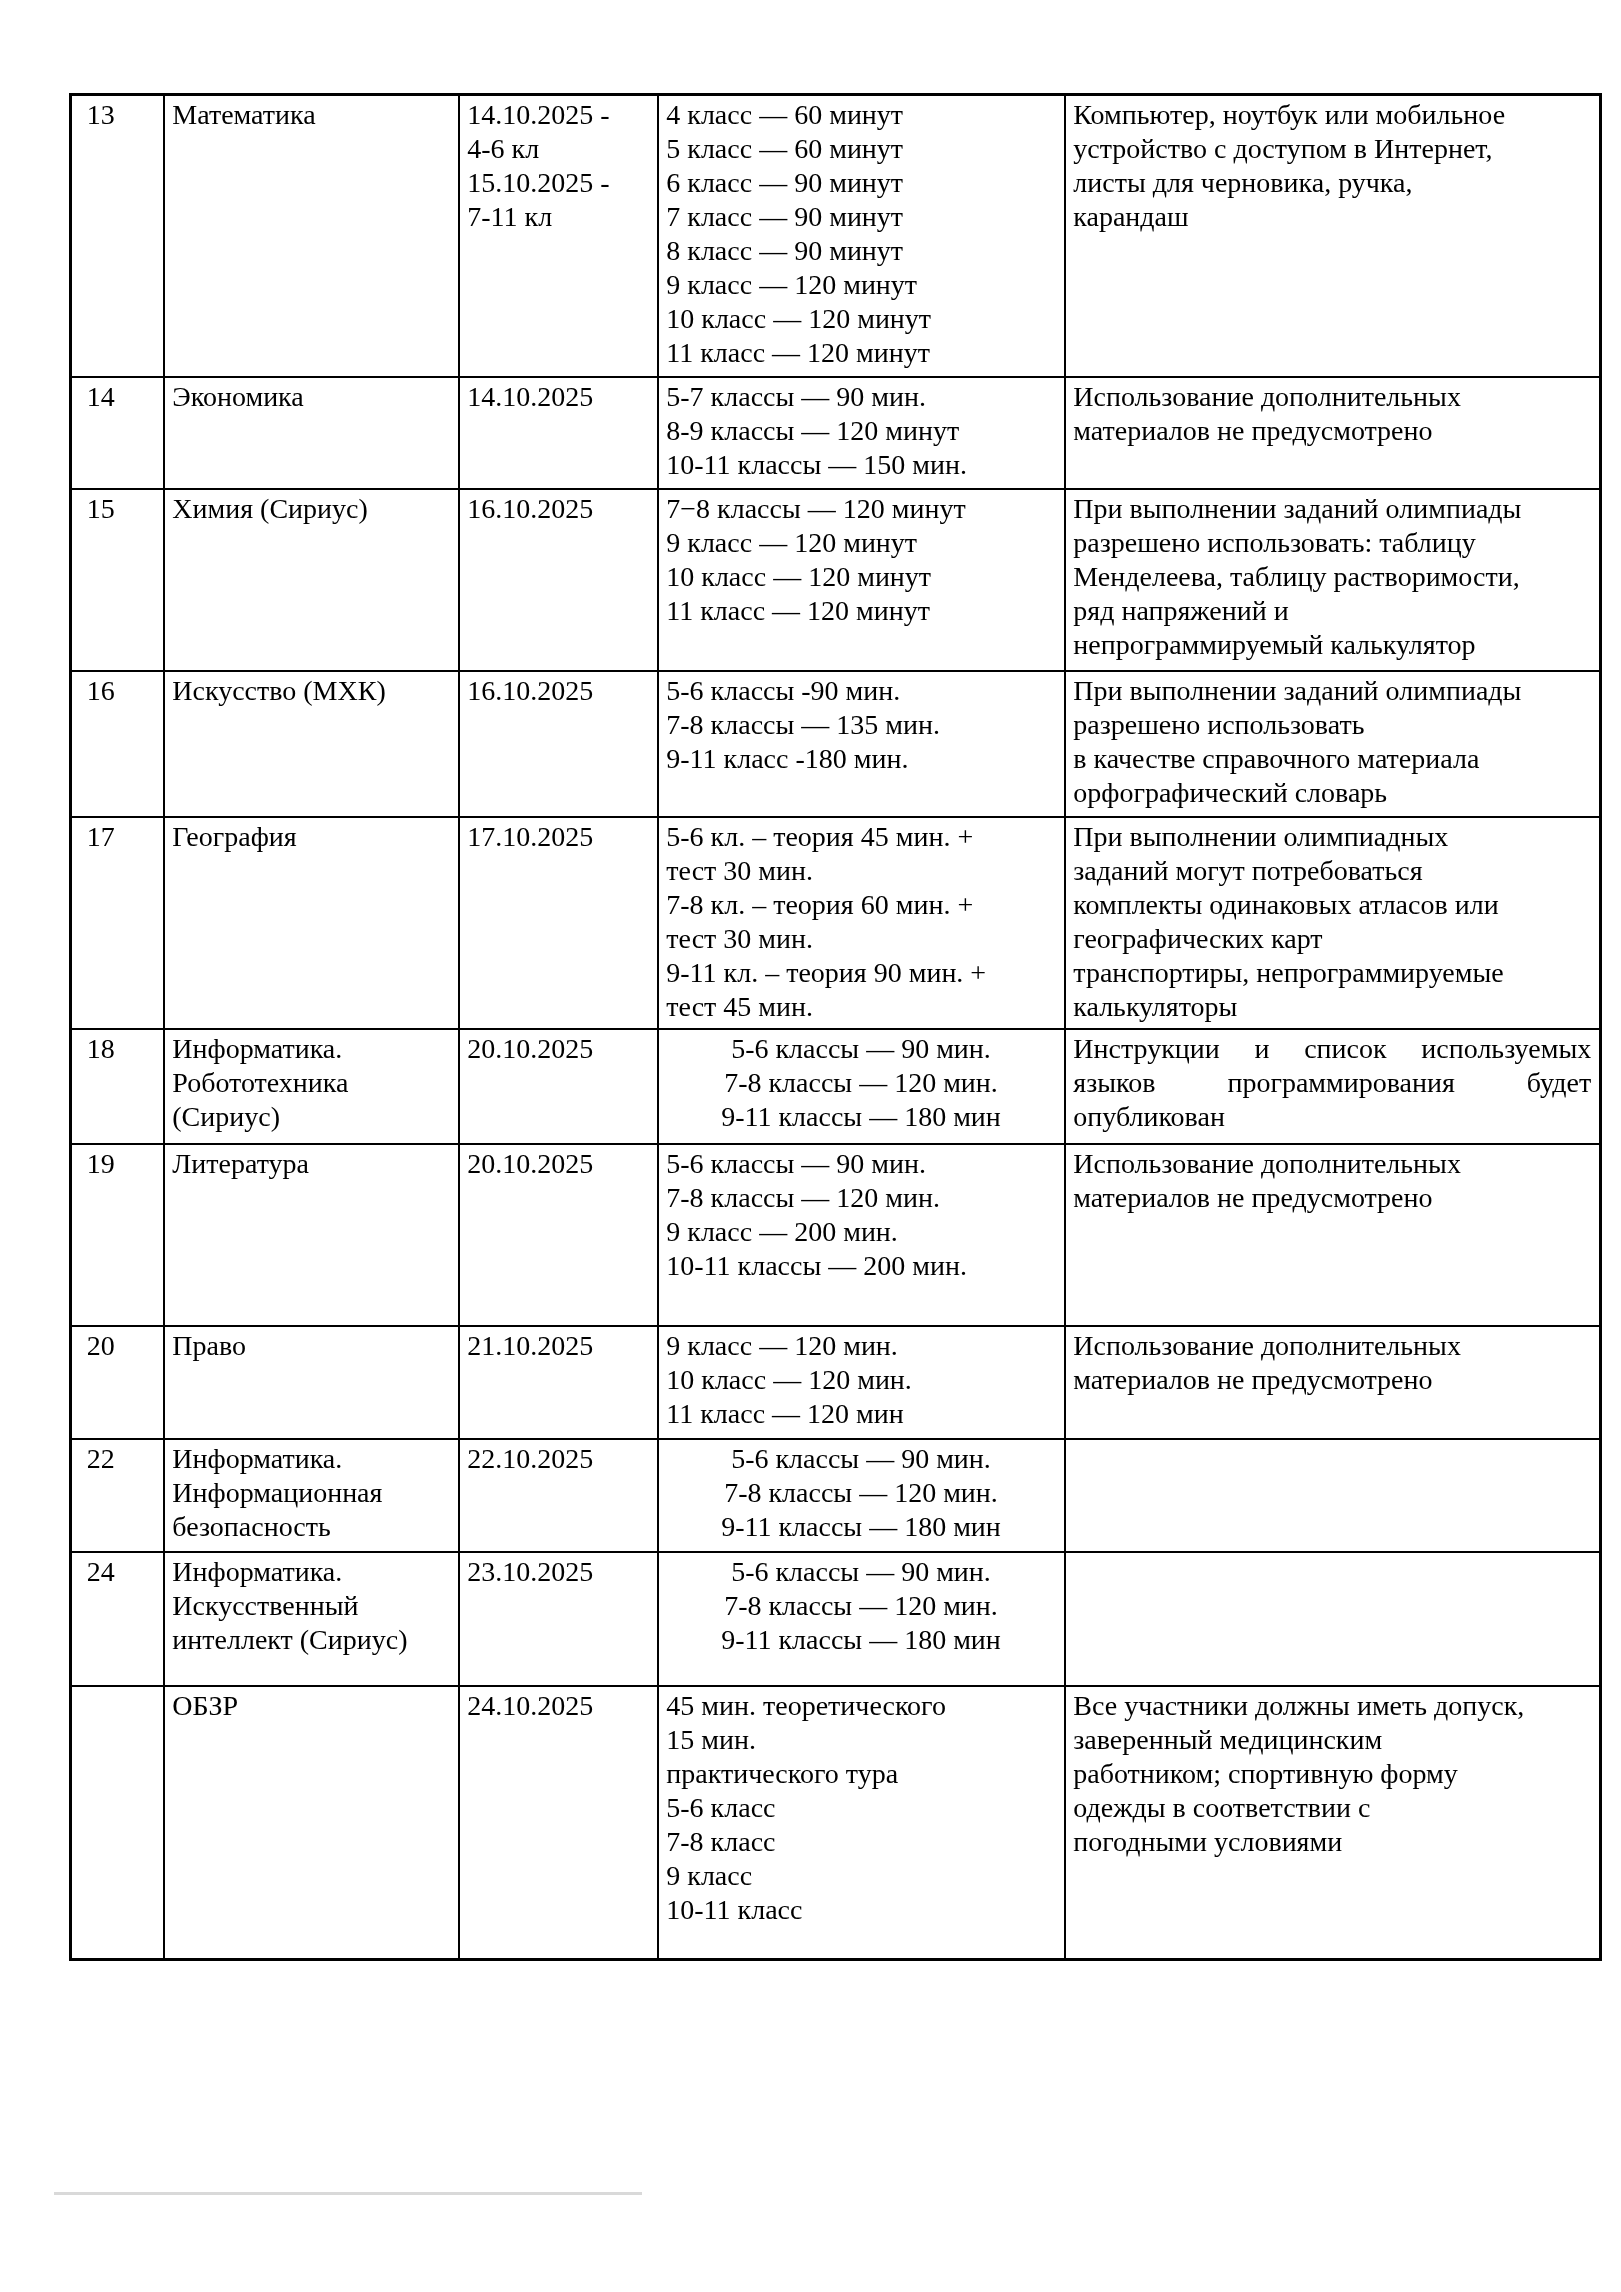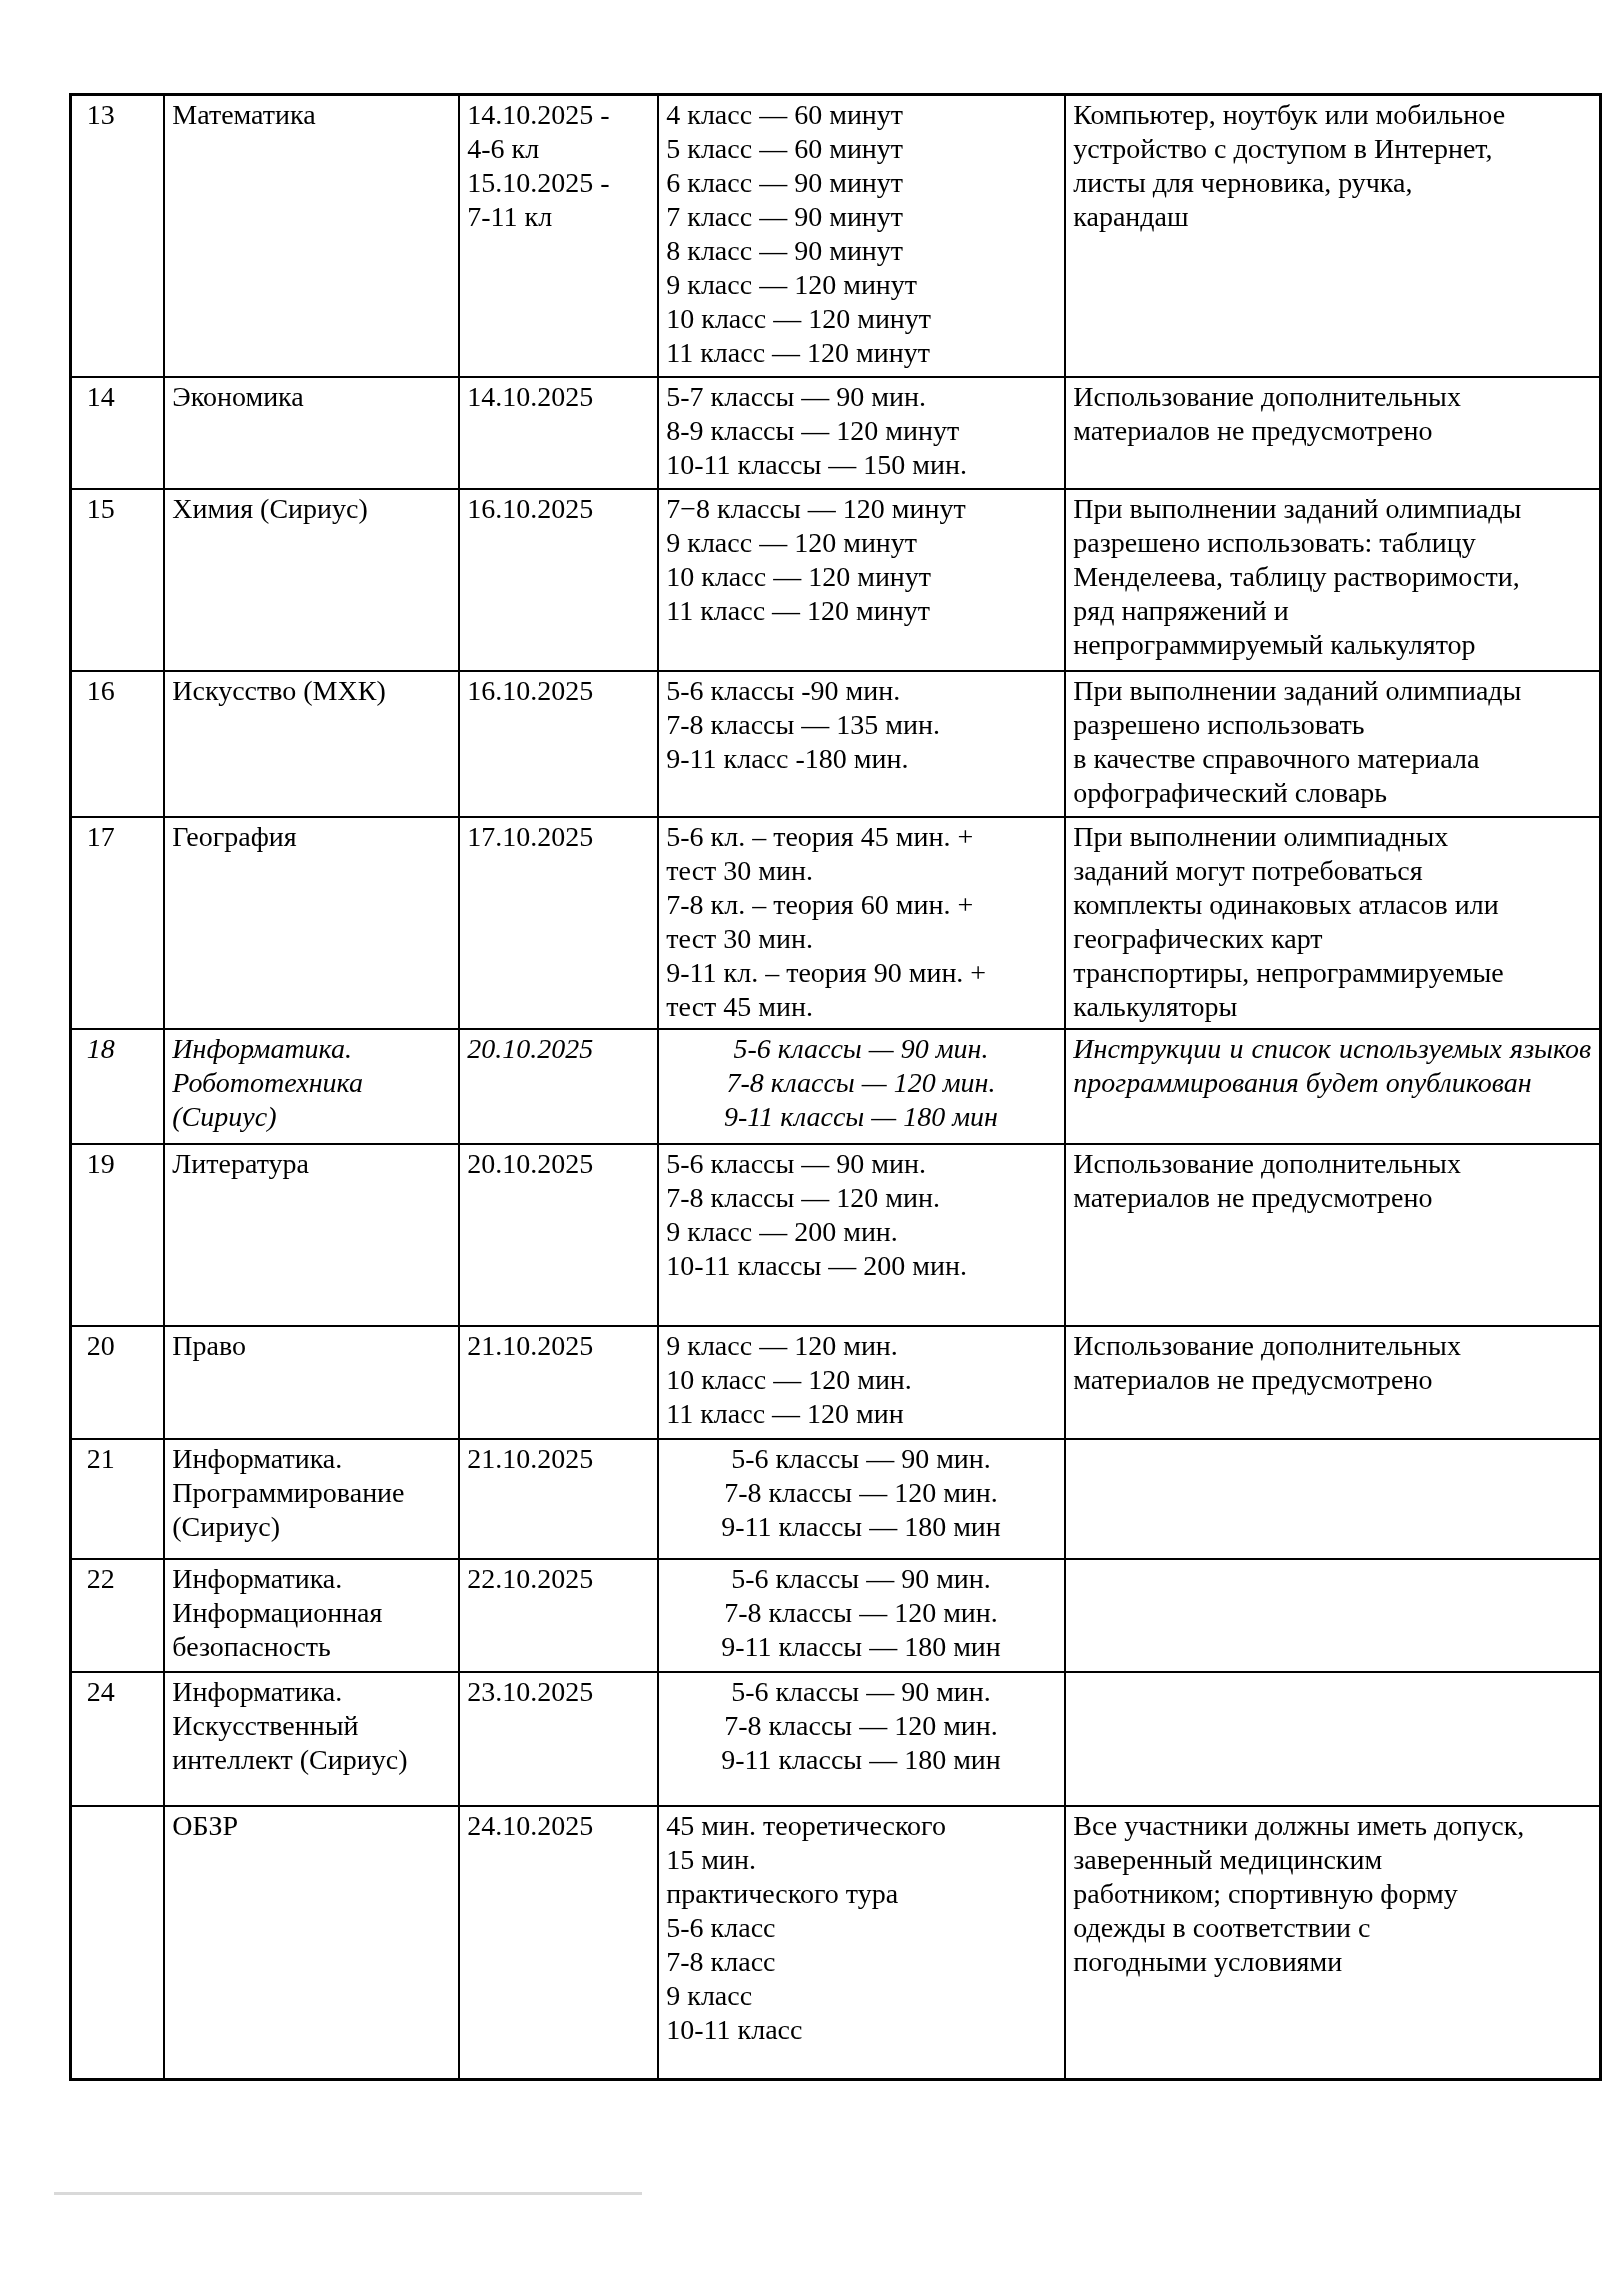--- a/index.html
+++ b/index.html
@@ -35,21 +35,21 @@
   td.c-num { padding-left: 14.7px; }
   tr.dur-center td.c-dur { text-align: center; }
   td.notes-justify { white-space: normal; text-align: justify; }
 
   
   tr.h0  { height: 282px; }
   tr.h1  { height: 112px; }
   tr.h2  { height: 182px; }
   tr.h3  { height: 146px; }
   tr.h4  { height: 212px; }
-  tr.h5  { height: 115px; font-style: italic; }
+  tr.h5  { height: 115px; }
   tr.h6  { height: 182px; margin-top: 20px; }
   tr.h7  { height: 113px; }
   tr.h8  { height: 120px; }
   tr.h9  { height: 113px; }
   tr.h10 { height: 133px; }
   tr.h11 { height: 134px; }
   tr.h12 { height: 274px; margin-top: 32px; }
 
   .artifact-line {
     position: absolute;
@@ -179,31 +179,20 @@
       <td class="c-num">20</td>
       <td class="c-subj">Право</td>
       <td class="c-date">21.10.2025</td>
       <td class="c-dur">9 класс — 120 мин.
 10 класс — 120 мин.
 11 класс — 120 мин</td>
       <td class="c-notes">Использование дополнительных
 материалов не предусмотрено</td>
     </tr>
 
-    <tr class="h8 dur-center">
-      <td class="c-num">21</td>
-      <td class="c-subj">Информатика.
-Программирование
-(Сириус)</td>
-      <td class="c-date">21.10.2025</td>
-      <td class="c-dur">5-6 классы — 90 мин.
-7-8 классы — 120 мин.
-9-11 классы — 180 мин</td>
-      <td class="c-notes"></td>
-    </tr>
 
     <tr class="h9 dur-center">
       <td class="c-num">22</td>
       <td class="c-subj">Информатика.
 Информационная
 безопасность</td>
       <td class="c-date">22.10.2025</td>
       <td class="c-dur">5-6 классы — 90 мин.
 7-8 классы — 120 мин.
 9-11 классы — 180 мин</td>

